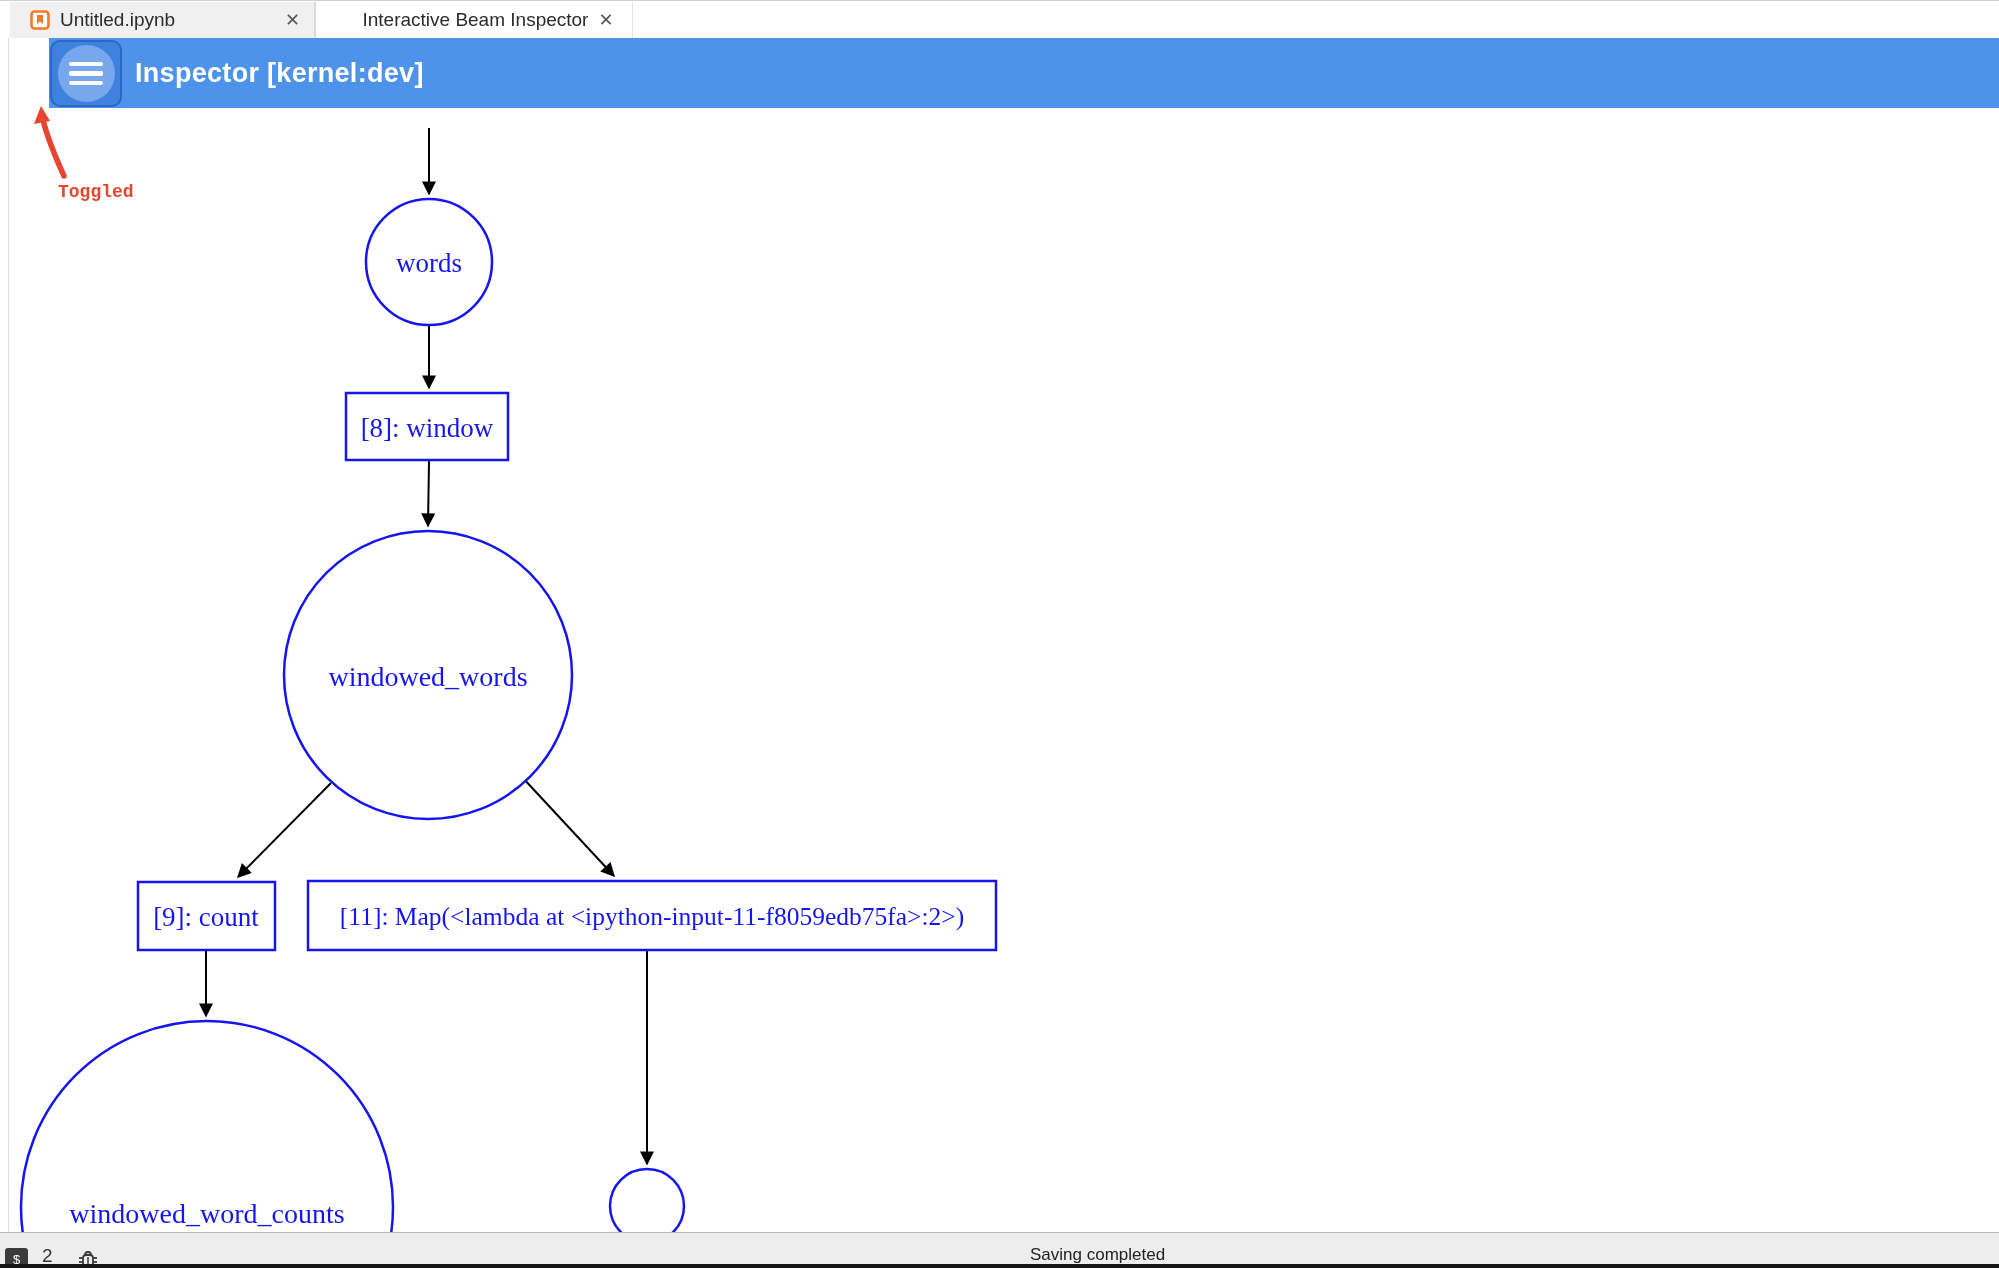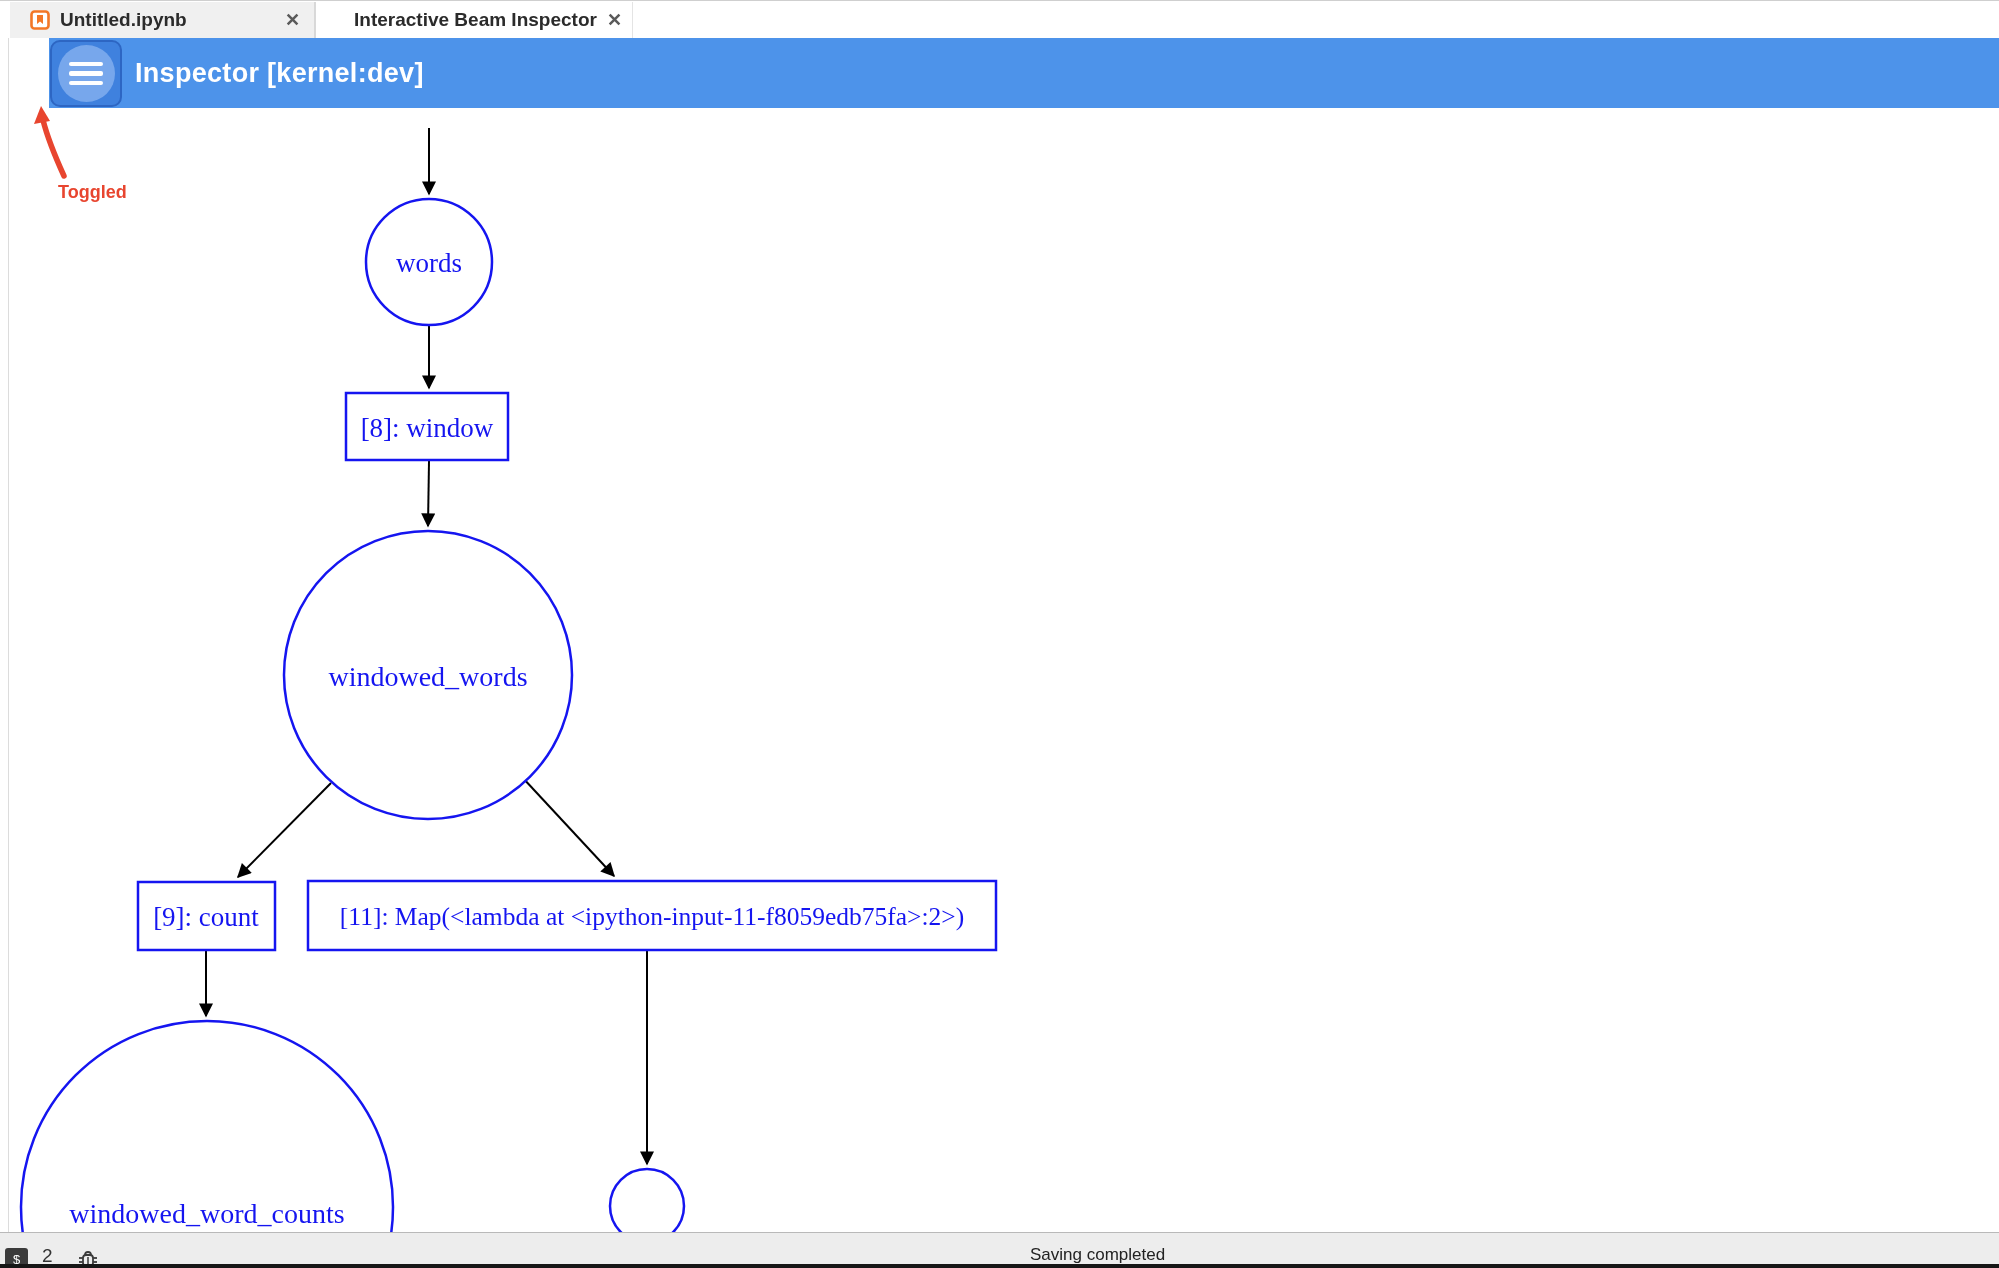--- a/index.html
+++ b/index.html
@@ -1,41 +1,41 @@
 <!DOCTYPE html>
 <html><head>
 <meta charset="utf-8">
 <style>
   * { margin:0; padding:0; box-sizing:border-box; }
   html,body { width:1999px; height:1268px; background:#fff; font-family:"Liberation Sans", sans-serif; }
   .screen { position:relative; width:1999px; height:1268px; overflow:hidden; background:#fff; }
 
   
-  .tab-bar { position:absolute; left:0; top:0; width:1999px; height:38px; background:#ffffff; border-top:1px solid #cfcfcf;font-weight:bold; }
+  .tab-bar { position:absolute; left:0; top:0; width:1999px; height:38px; background:#ffffff; border-top:1px solid #cfcfcf; }
   .tab { position:absolute; top:1px; height:36px; display:flex; align-items:center; cursor:pointer; }
   .tab-inactive { left:10px; width:305px; background:#f0f0f0; border-right:1px solid #d8d8d8; padding:0 10px 0 20px; }
   .tab-active { left:315px; width:318px; background:#ffffff; border-left:1px solid #d9d9d9; border-right:1px solid #e4e4e4; justify-content:center;padding-left:32px; }
   .tab-label { font-size:19px; color:#2b2b2b; white-space:nowrap; }
   .tab-inactive .tab-label { margin-left:10px; }
   .tab-close { font-size:18px; color:#5a5a5a; margin-left:auto; padding:0 4px; }
   .tab-active .tab-close { margin-left:6px; }
   .nb-icon { width:20px; height:20px; flex:0 0 auto; }
 
   
   .header { position:absolute; left:9px; top:38px; width:1990px; height:70px; background:#4d93ea; display:flex; align-items:center;margin-left:40px; }
   .menu-btn { position:absolute; left:1px; top:2px; width:72px; height:67px; background:#3f81de; border:2px solid #2d66c3; border-radius:10px; cursor:pointer; display:flex; align-items:center; justify-content:center; }
   .menu-circle { width:57px; height:57px; border-radius:50%; background:#77a7ec; display:flex; flex-direction:column; align-items:center; justify-content:center; gap:5px; }
   .menu-bar { width:34px; height:4.5px; background:#ffffff; border-radius:2px; }
   .header-title { margin-left:86px; color:#ffffff; font-size:27px; font-weight:700; letter-spacing:0.3px; }
 
   
   .panel-edge { position:absolute; left:8px; top:38px; width:1px; height:1194px; background:#dcdcdc; }
 
   
-  .annotation-label { position:absolute; left:58px; top:182px; color:#e8452f; font-size:18px; font-weight:700; }
+  .annotation-label { position:absolute; left:58px; top:182px; color:#e8452f; font-size:18px; font-weight:700;font-family:Liberation Mono, monospace; }
   .annotation-arrow { position:absolute; left:0; top:100px; width:200px; height:110px; pointer-events:none; }
 
   
   .graph-svg { position:absolute; left:9px; top:108px; width:1990px; height:1124px; }
   .edge { stroke:#000000; stroke-width:2; fill:none; }
   .node-shape { stroke:#1515f0; stroke-width:2.5; fill:#ffffff; }
   .node-label { fill:#1515f0; font-family:"Liberation Serif", serif; text-anchor:middle; dominant-baseline:central; }
 
   
   .status-bar { position:absolute; left:0; top:1232px; width:1999px; height:33px; background:#ededed; border-top:1px solid #b9b9b9; }

